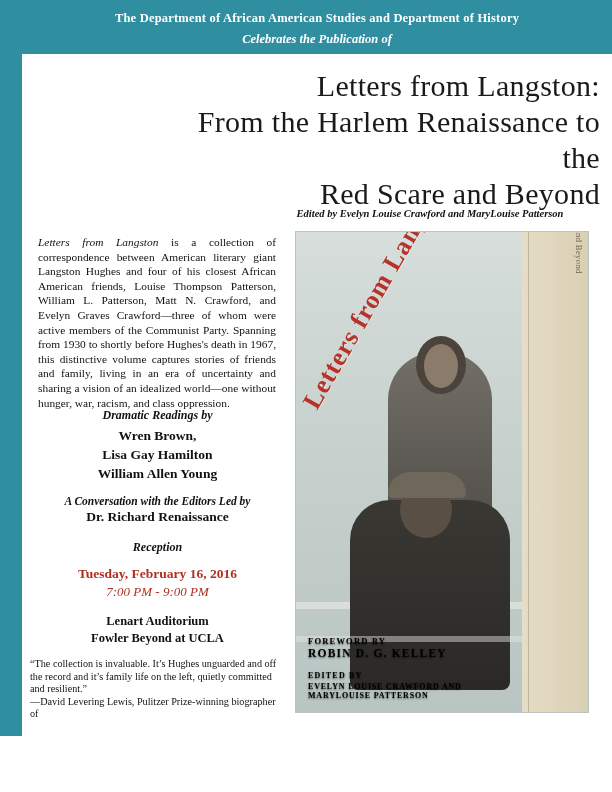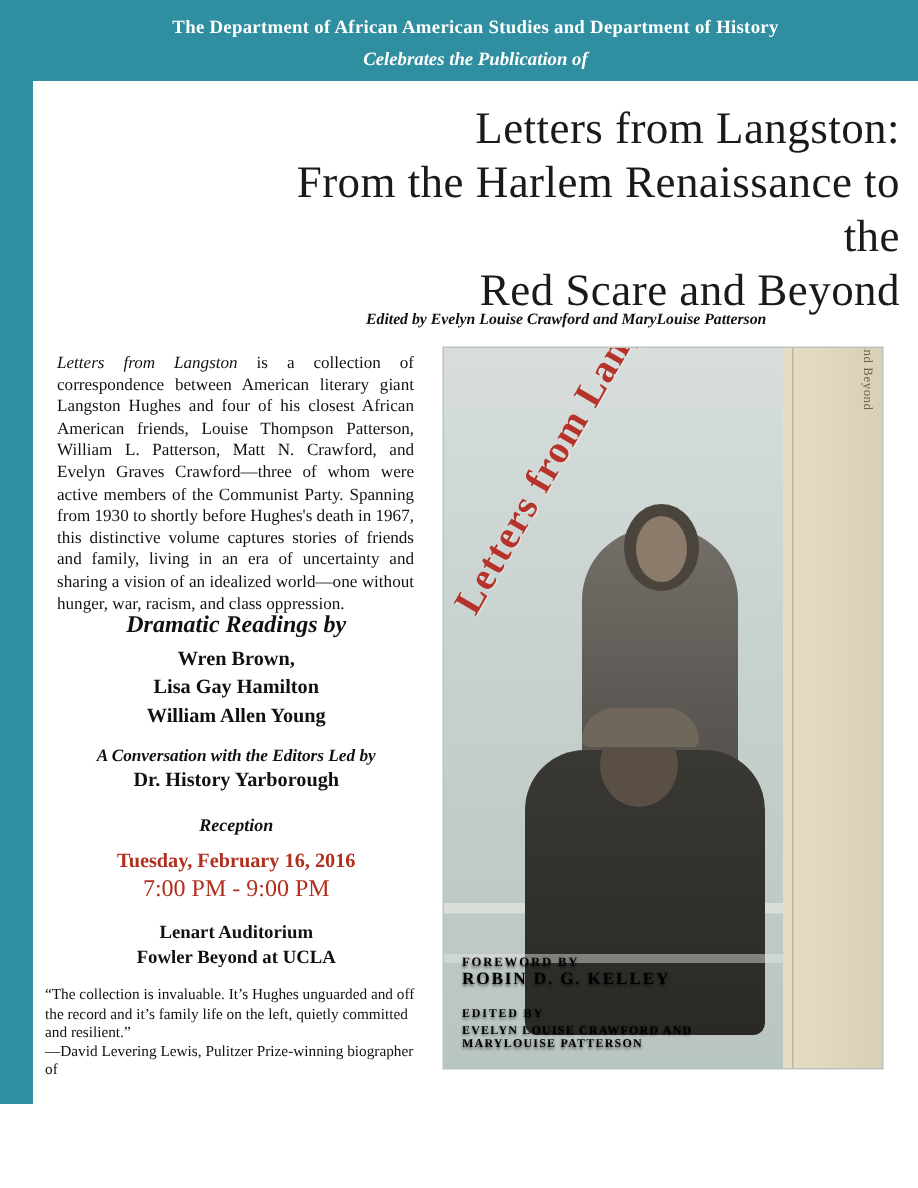--- a/index.html
+++ b/index.html
@@ -63,24 +63,24 @@
     color: #1a1a1a;
   }
   .title-block .tline {
     font-family: "Liberation Serif", serif;
     font-size: 30px;
     line-height: 36px;
     letter-spacing: 0.3px;
   }
   .editors-line {
     position: absolute;
-    left: 244px;
+    left: 260px;
     top: 208px;
     width: 340px;
-    text-align: left;
+    text-align: center;
     font-family: "Liberation Serif", serif;
     font-weight: bold;
     font-style: italic;
     font-size: 10.5px;
     color: #111;
   }
   
   .description {
     position: absolute;
     left: 38px;
@@ -99,21 +99,21 @@
     left: 30px;
     top: 408px;
     width: 255px;
     text-align: center;
     color: #111;
   }
   .program .hdr {
     font-family: "Liberation Serif", serif;
     font-style: italic;
     font-weight: bold;
-    font-size: 16px;
+    font-size: 12px;
     margin-bottom: 3px;
   }
   .program .name {
     font-family: "Liberation Serif", serif;
     font-weight: bold;
     font-size: 13.5px;
     line-height: 19px;
   }
   .program .spacer { height: 12px; }
   .program .hdr2 {
@@ -138,21 +138,22 @@
     text-align: center;
     color: #b03020;
   }
   .datetime .date {
     font-family: "Liberation Serif", serif;
     font-weight: bold;
     font-size: 13.5px;
   }
   .datetime .time {
     font-family: "Liberation Serif", serif;
-    font-size: 16px;
+    font-style: italic;
+    font-size: 13px;
     margin-top: 2px;
   }
   .venue {
     position: absolute;
     left: 30px;
     top: 613px;
     width: 255px;
     text-align: center;
     color: #111;
   }
@@ -370,21 +371,21 @@
 
   <div class="description"><i>Letters from Langston</i> is a collection of correspondence between American literary giant Langston Hughes and four of his closest African American friends, Louise Thompson Patterson, William L. Patterson, Matt N. Crawford, and Evelyn Graves Crawford—three of whom were active members of the Communist Party.  Spanning from 1930 to shortly before Hughes's death in 1967, this distinctive volume captures stories of friends and family, living in an era of uncertainty and sharing a vision of an idealized world—one without hunger, war, racism, and class oppression.</div>
 
   <div class="program">
     <div class="hdr">Dramatic Readings by</div>
     <div class="name">Wren Brown,</div>
     <div class="name">Lisa Gay Hamilton</div>
     <div class="name">William Allen Young</div>
     <div class="spacer"></div>
     <div class="hdr2">A Conversation with the Editors Led by</div>
-    <div class="name">Dr. History Yarborough</div>
+    <div class="name">Dr. Richard Renaissance</div>
     <div class="reception">Reception</div>
   </div>
 
   <div class="datetime">
     <div class="date">Tuesday, February 16, 2016</div>
     <div class="time">7:00 PM - 9:00 PM</div>
   </div>
 
   <div class="venue">
     <div>Lenart Auditorium</div>

